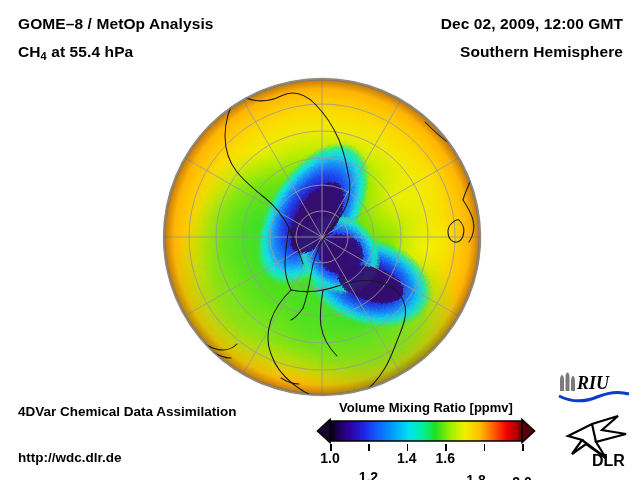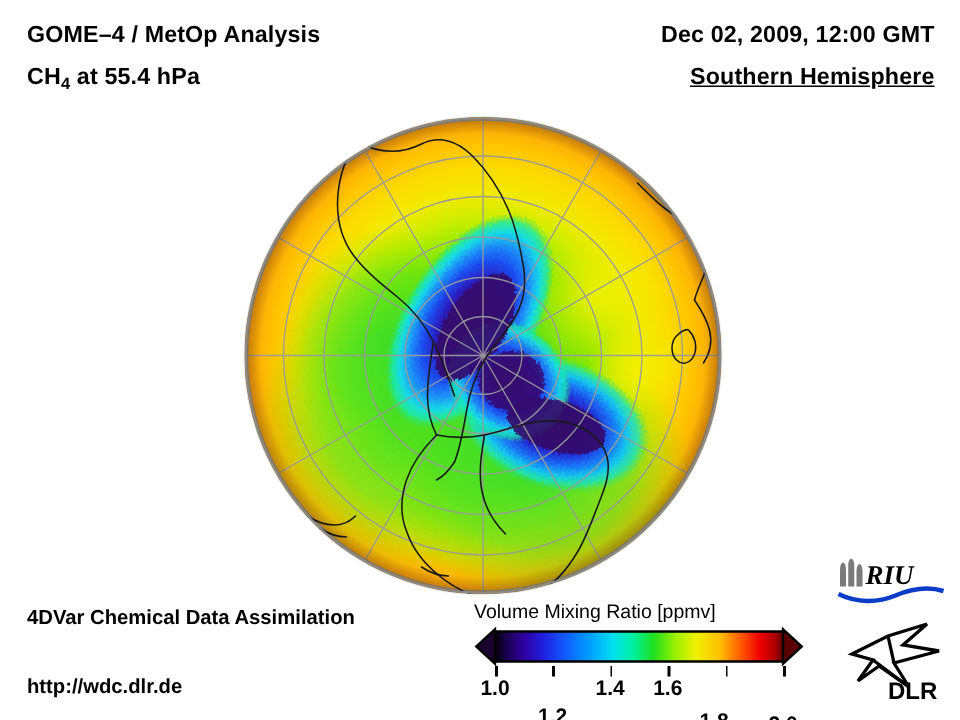--- a/index.html
+++ b/index.html
@@ -8,57 +8,57 @@
     font-family:"Liberation Sans", sans-serif;
     color:#000;overflow:hidden;position:relative;
   }
   .page{position:absolute;inset:0;}
 
   
   .hdr{position:absolute;font-weight:bold;font-size:15.5px;letter-spacing:0.1px;white-space:nowrap;}
   #title-line1{left:18px;top:15px;}
   #title-line2{left:18px;top:43px;}
   #date-line{right:17px;top:15px;text-align:left;}
-  #region-line{right:17px;top:43px;text-align:right;text-decoration:underline;}
+  #region-line{right:17px;top:43px;text-align:right;}
   .sub{font-size:11px;vertical-align:-0.28em;}
 
   
   #globe-wrap{position:absolute;left:163px;top:78px;width:318px;height:318px;}
   #globe{position:absolute;inset:0;border-radius:50%;overflow:hidden;
          box-shadow:0 0 0 1px #8d8d8d inset, 0 0 1px rgba(0,0,0,.45);}
   #globe svg{display:block;width:100%;height:100%;}
 
   
   .foot{position:absolute;left:18px;font-weight:bold;font-size:13.5px;white-space:nowrap;}
   #foot1{top:404px;}
   #foot2{top:427px;}
   #foot3{top:450px;}
 
   
   #cbar-block{position:absolute;left:316px;top:400px;width:220px;height:72px;}
-  #cbar-title{position:absolute;left:0;top:0;width:220px;text-align:left;
-              font-weight:normal;font-size:13px;white-space:nowrap;}
+  #cbar-title{position:absolute;left:0;top:0;width:220px;text-align:center;
+              font-weight:bold;font-size:13px;white-space:nowrap;}
   #cbar-graphic{position:absolute;left:0;top:18px;width:220px;height:26px;}
   #cbar-ticks{position:absolute;left:14px;top:44px;width:190px;height:7px;}
   #cbar-ticks span{position:absolute;top:0;width:1.6px;height:7px;background:#000;}
   #cbar-labels{position:absolute;left:0;top:50px;width:220px;height:22px;}
   #cbar-labels span{position:absolute;top:0;font-weight:bold;font-size:14px;
                     transform:translateX(-50%);white-space:nowrap;}
 
   
   #riu-logo{position:absolute;left:557px;top:372px;width:74px;height:32px;}
   #dlr-logo{position:absolute;left:562px;top:410px;width:70px;height:58px;}
   .logo svg{display:block;width:100%;height:100%;}
 </style>
 </head>
 <body>
 
 <div class="page">
 
-  <div class="hdr" id="title-line1">GOME–4 / MetOp Analysis</div>
+  <div class="hdr" id="title-line1">GOME–8 / MetOp Analysis</div>
 
   <div class="hdr" id="title-line2"><span>CH</span><span class="sub">4</span><span> at 55.4 hPa</span></div>
 
   <div class="hdr" id="date-line">Dec 02, 2009, 12:00 GMT</div>
   <div class="hdr" id="region-line">Southern Hemisphere</div>
 
   <div id="globe-wrap">
     <div id="globe">
       <svg viewBox="0 0 318 318" preserveAspectRatio="none">
         <defs>

